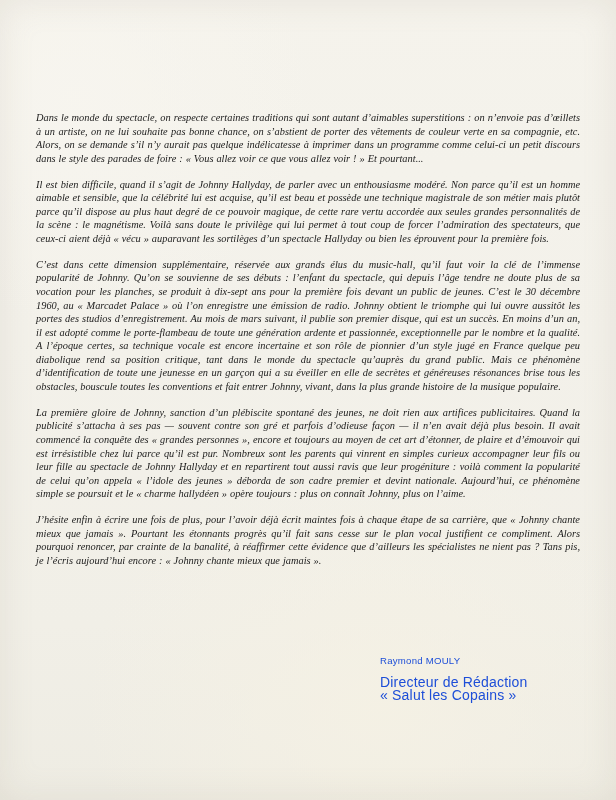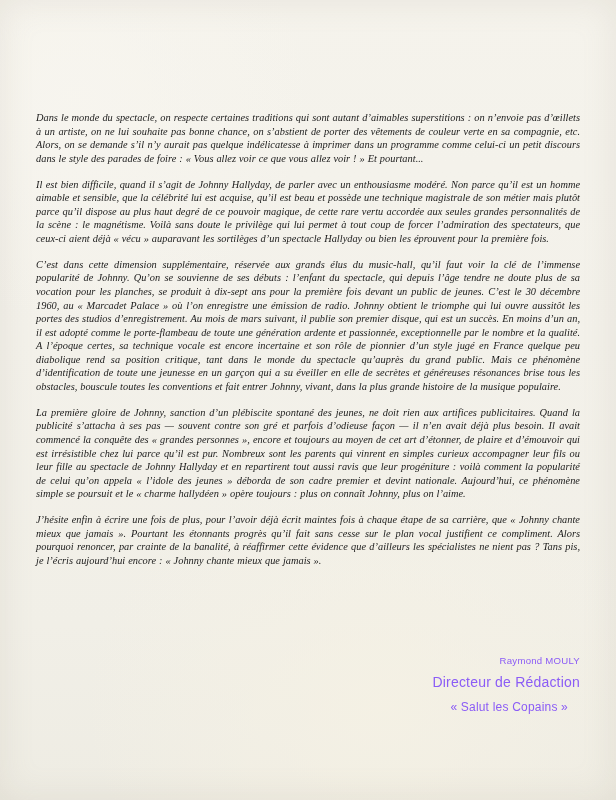--- a/index.html
+++ b/index.html
@@ -63,42 +63,42 @@
     word-spacing: 0.35px;
     color: #1a1a1a;
   }
   .para:last-child { margin-bottom: 0; }
 
   .signature-block {
     position: absolute;
     left: 380px;
     top: 655px;
     width: 200px;
-    text-align: right;
+    text-align: left;
     font-family: "Liberation Sans", "DejaVu Sans", sans-serif;
     font-style: normal;
-    color: #8b5cf6;
+    color: #1d4ed8;
   }
   .sig-name {
     font-size: 9.6px;
     letter-spacing: 0.25px;
     line-height: 12px;
     margin: 0 0 9px 0;
   }
   .sig-role {
     font-size: 14px;
     letter-spacing: 0.2px;
     line-height: 12.5px;
     margin: 0;
   }
   .sig-outlet {
-    font-size: 12px;
+    font-size: 14px;
     letter-spacing: 0.2px;
     line-height: 12.5px;
-    margin: 12px;
+    margin: 0;
   }
 </style>
 </head>
 <body>
 
 <div class="paper-grain"></div>
 <div class="edge-shade"></div>
 
 <div class="page">
 

